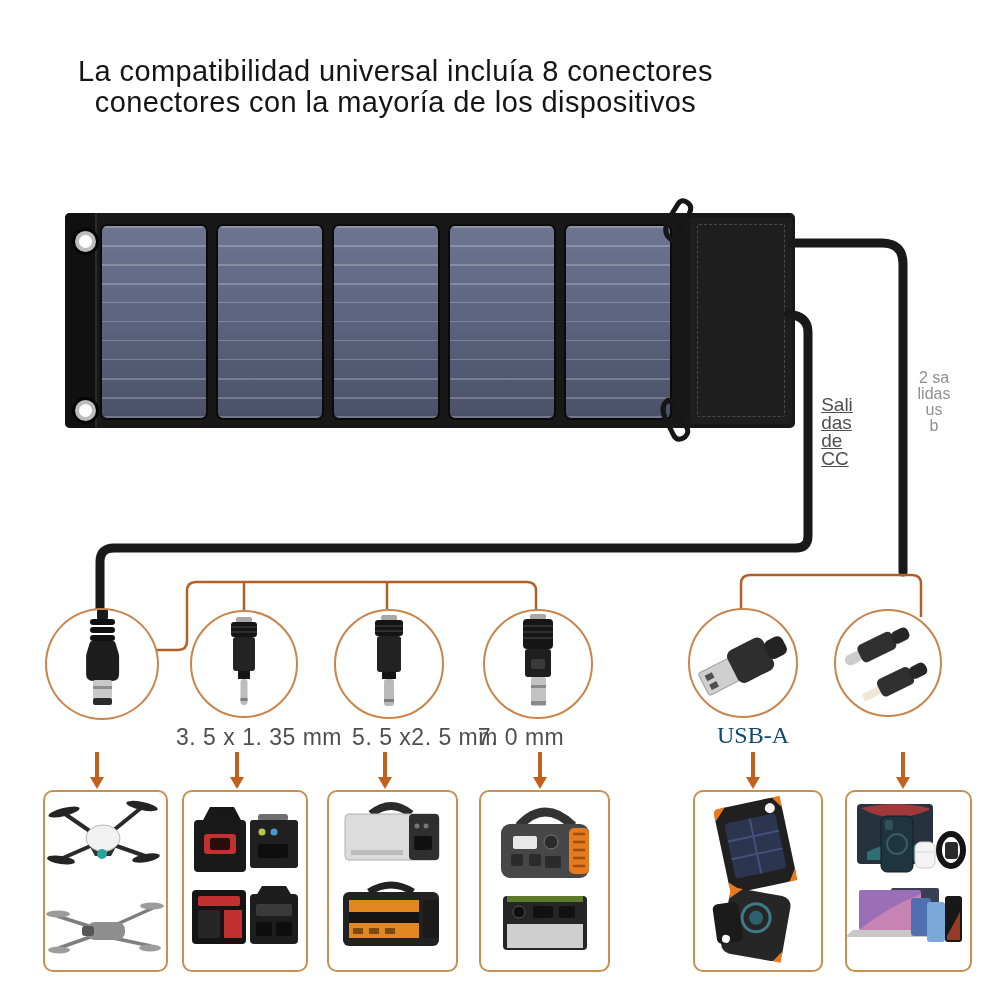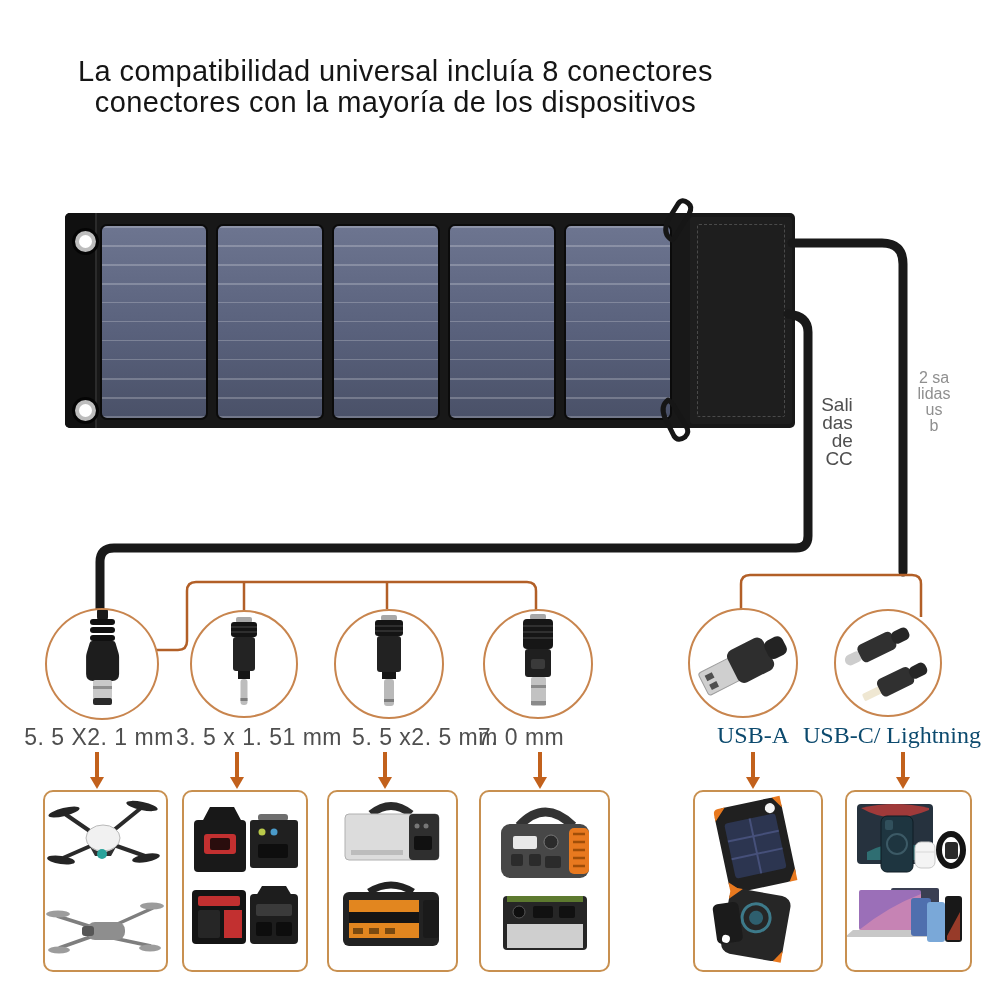--- a/index.html
+++ b/index.html
@@ -18,22 +18,22 @@
   .cell{position:absolute;top:11px;width:104px;height:192px;border-radius:7px;
         border:2px solid #0b0b0b;
         background:
           repeating-linear-gradient(180deg,rgba(255,255,255,.22) 0 1.5px,rgba(255,255,255,0) 1.5px 19px),
           linear-gradient(180deg,#6d7590 0%,#59617c 55%,#4a5168 100%);}
   .pocket{position:absolute;left:625px;top:4px;width:102px;height:207px;background:#1e1e1e;
           border-radius:3px;}
   .pocket-stitch{position:absolute;left:7px;top:7px;right:7px;bottom:7px;
                  border:1px dashed #4a4a4a;border-radius:2px;}
   
-  .cc-label{position:absolute;left:837px;top:396px;transform:translateX(-50%);text-align:right;
-            font-size:19px;line-height:18px;color:#4f4f4f;}
+  .cc-label{position:absolute;left:837px;top:396px;transform:translateX(-50%);text-align:left;
+            font-size:19px;line-height:18px;color:#4f4f4f;text-decoration:underline;}
   .usb-label{position:absolute;left:934px;top:370px;transform:translateX(-50%);text-align:center;
              font-size:16px;line-height:16px;color:#8f8f8f;}
   
   .ccircle{position:absolute;border:2px solid #c8854e;border-radius:50%;background:#fff;}
   .ccircle svg{position:absolute;left:0;top:0;width:100%;height:100%;}
   
   .dc-size{position:absolute;top:724px;transform:translateX(-50%);white-space:nowrap;
            font-size:23px;color:#4f4f4f;letter-spacing:.5px;}
   .usb-name{position:absolute;top:722px;transform:translateX(-50%);white-space:nowrap;
             font-family:"Liberation Serif",serif;font-size:24px;color:#0c4a6e;}
@@ -184,26 +184,24 @@
         <rect x="58" y="29" width="18" height="13" rx="5" fill="#262626"></rect>
       </g>
       <g transform="rotate(-26 58 72)">
         <rect x="24" y="68" width="20" height="8" rx="2" fill="#efe7d2"></rect>
         <rect x="42" y="62" width="36" height="19" rx="5" fill="#303030"></rect>
         <rect x="76" y="65" width="18" height="13" rx="5" fill="#262626"></rect>
       </g>
     </svg>
   </div>
 
-  <div class="dc-size" style="left:99px">5. 5 X2. 1 mm</div>
-  <div class="dc-size" style="left:259px">3. 5 x 1. 51 mm</div>
+  <div class="dc-size" style="left:259px">3. 5 x 1. 35 mm</div>
   <div class="dc-size" style="left:425px">5. 5 x2. 5 mm</div>
   <div class="dc-size" style="left:521px">7. 0 mm</div>
   <div class="usb-name" style="left:753px">USB-A</div>
-  <div class="usb-name" style="left:892px">USB-C/ Lightning</div>
 
   <div class="arrow" style="left:97px"></div>
   <div class="arrow" style="left:237px"></div>
   <div class="arrow" style="left:385px"></div>
   <div class="arrow" style="left:540px"></div>
   <div class="arrow" style="left:753px"></div>
   <div class="arrow" style="left:903px"></div>
 
   <div class="pbox" style="left:43px;width:121px">
     <svg viewBox="0 0 121 178">

